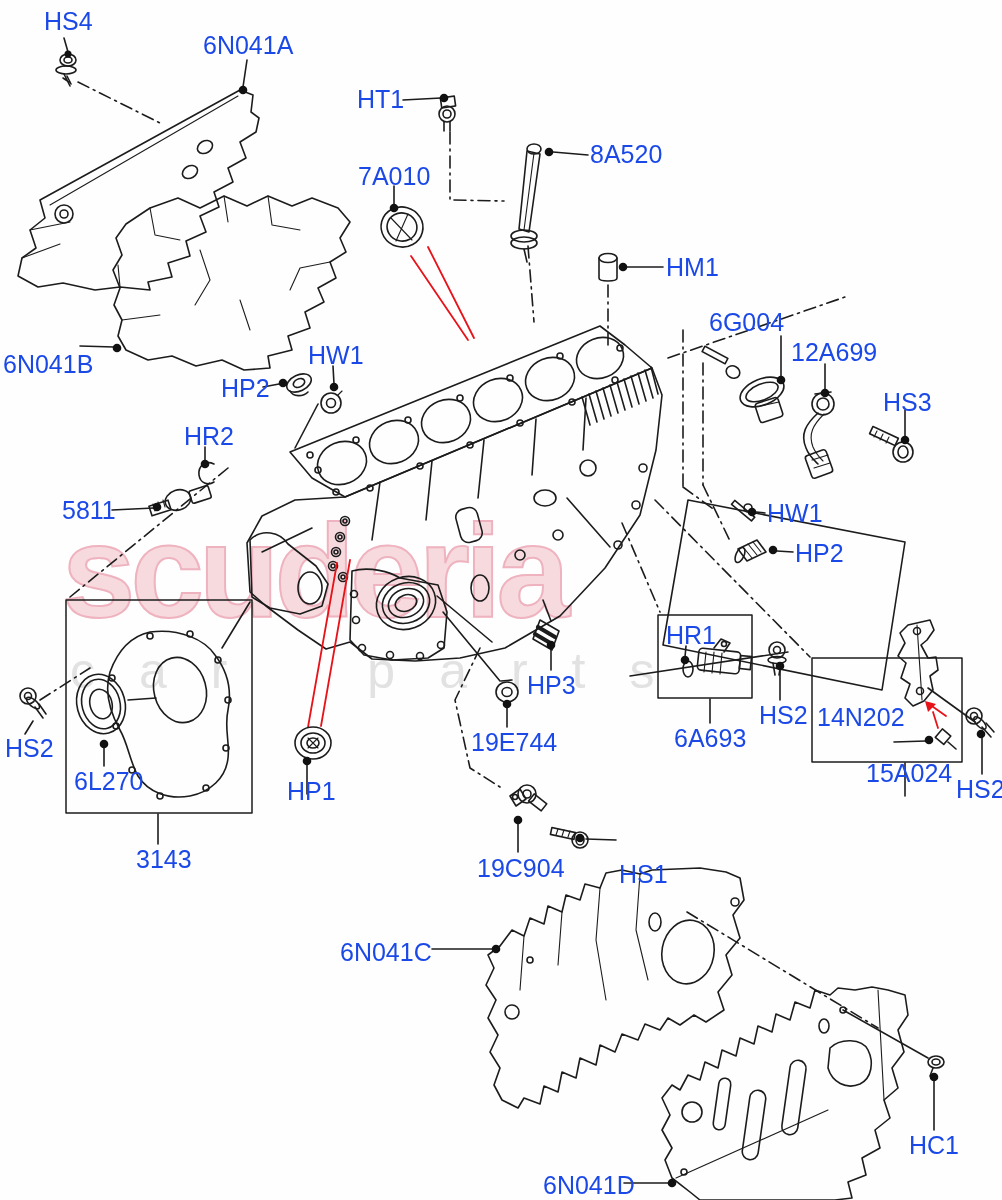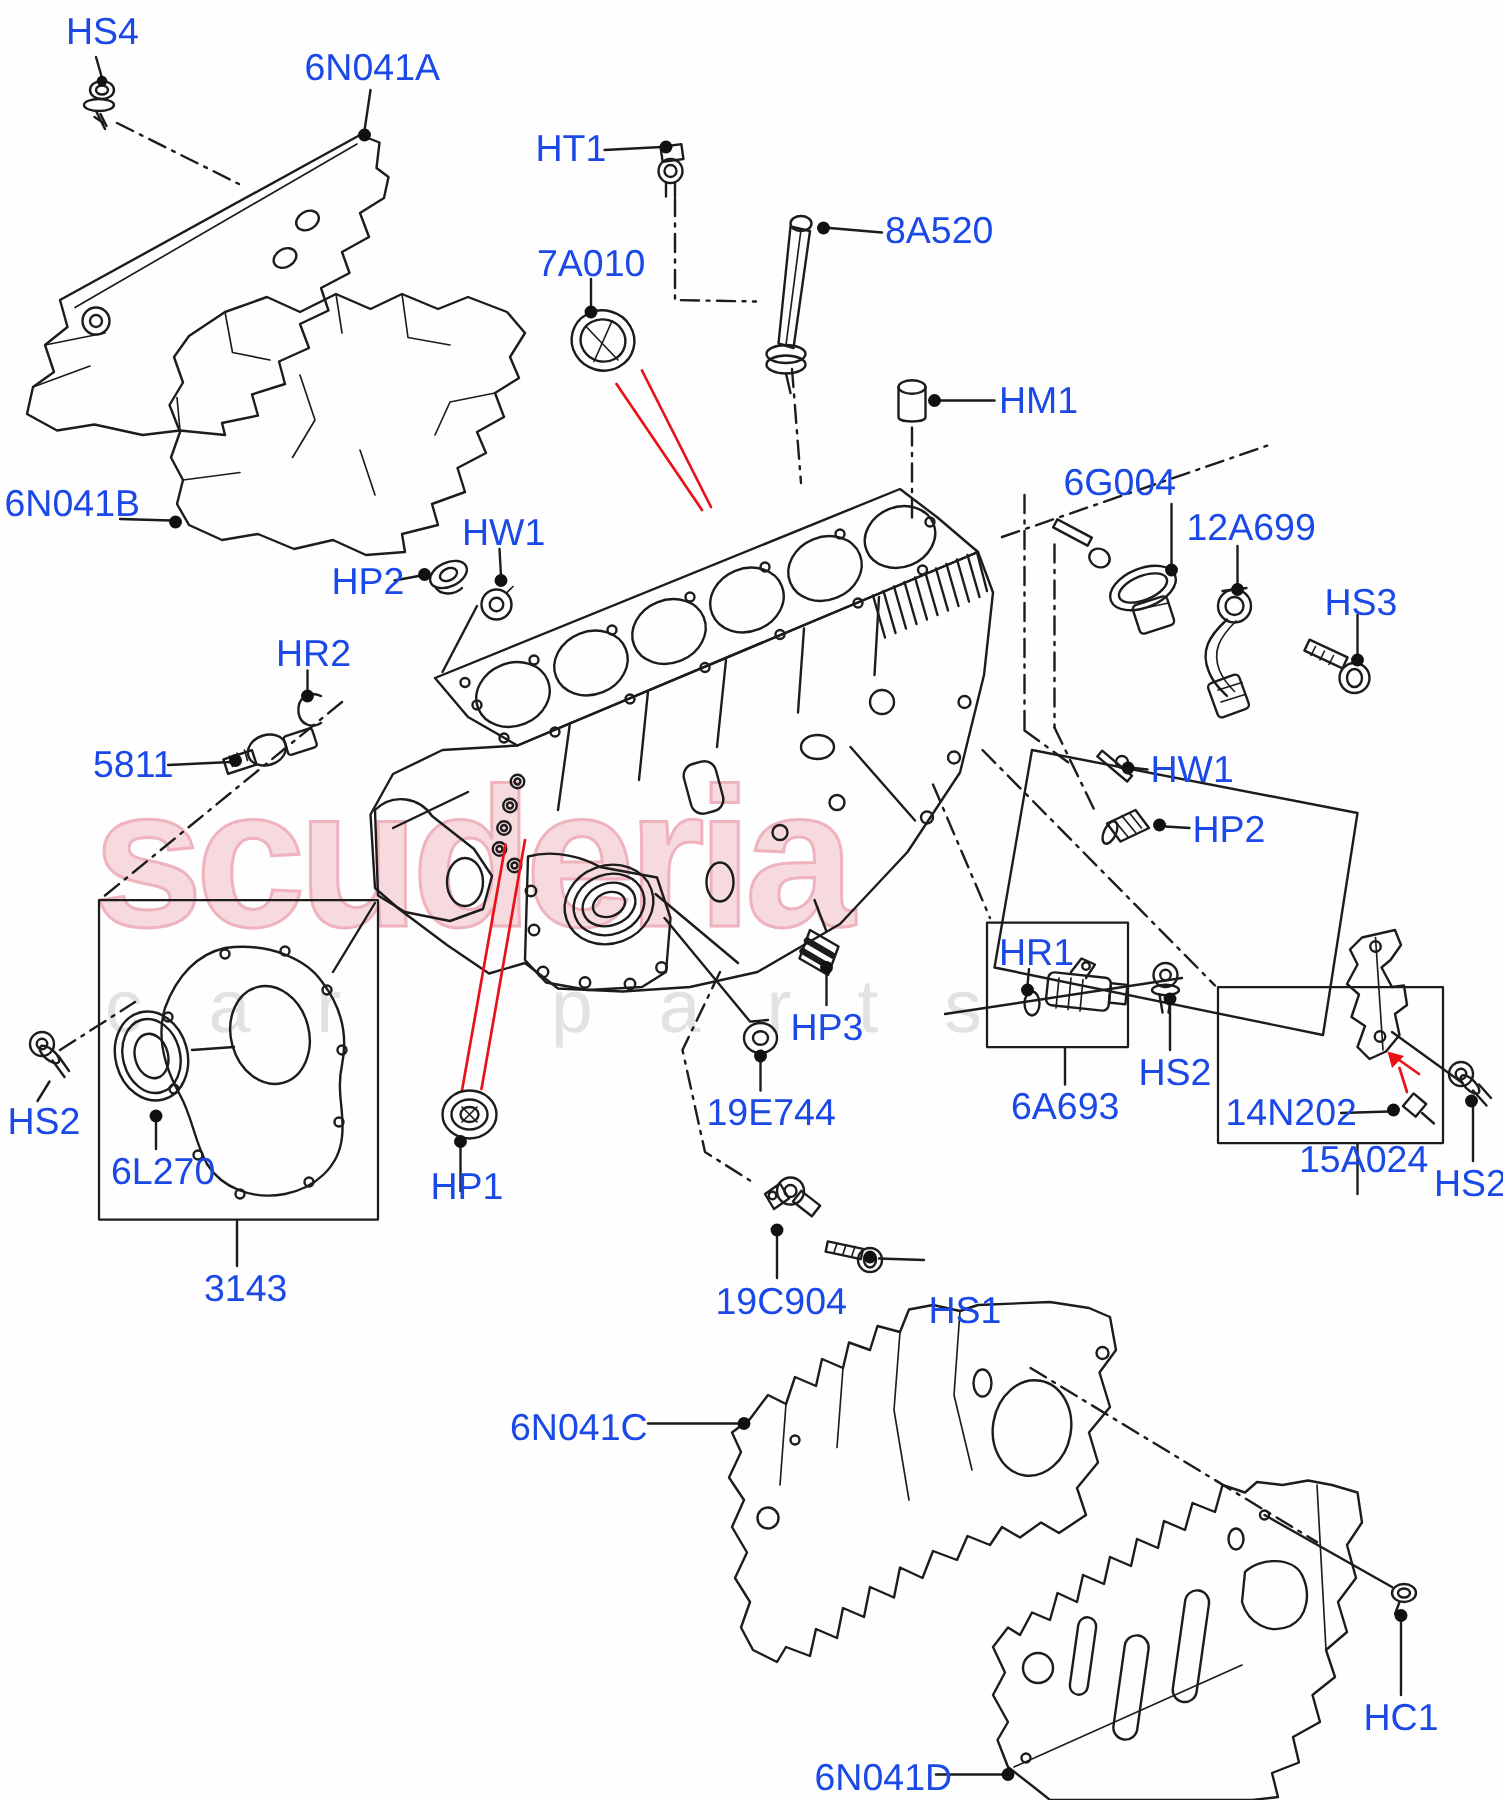--- a/index.html
+++ b/index.html
@@ -499,38 +499,38 @@
 
   <div class="lbl" style="left:44px;top:8px">HS4</div>
   <div class="lbl" style="left:203px;top:32px">6N041A</div>
   <div class="lbl" style="left:357px;top:86px">HT1</div>
   <div class="lbl" style="left:590px;top:141px">8A520</div>
   <div class="lbl" style="left:358px;top:163px">7A010</div>
   <div class="lbl" style="left:666px;top:254px">HM1</div>
   <div class="lbl" style="left:709px;top:309px">6G004</div>
   <div class="lbl" style="left:791px;top:339px">12A699</div>
   <div class="lbl" style="left:883px;top:389px">HS3</div>
-  <div class="lbl" style="left:3px;top:323px">6N041B</div>
+  <div class="lbl" style="left:3px;top:351px">6N041B</div>
   <div class="lbl" style="left:308px;top:342px">HW1</div>
   <div class="lbl" style="left:221px;top:375px">HP2</div>
   <div class="lbl" style="left:184px;top:423px">HR2</div>
   <div class="lbl" style="left:62px;top:497px">5811</div>
   <div class="lbl" style="left:767px;top:500px">HW1</div>
   <div class="lbl" style="left:795px;top:540px">HP2</div>
   <div class="lbl" style="left:666px;top:622px">HR1</div>
   <div class="lbl" style="left:674px;top:725px">6A693</div>
   <div class="lbl" style="left:759px;top:702px">HS2</div>
   <div class="lbl" style="left:471px;top:729px">19E744</div>
   <div class="lbl" style="left:527px;top:672px">HP3</div>
   <div class="lbl" style="left:5px;top:735px">HS2</div>
   <div class="lbl" style="left:74px;top:768px">6L270</div>
   <div class="lbl" style="left:136px;top:846px">3143</div>
   <div class="lbl" style="left:287px;top:778px">HP1</div>
   <div class="lbl" style="left:477px;top:855px">19C904</div>
   <div class="lbl" style="left:619px;top:861px">HS1</div>
-  <div class="lbl" style="left:817px;top:729px">14N202</div>
+  <div class="lbl" style="left:817px;top:704px">14N202</div>
   <div class="lbl" style="left:866px;top:760px">15A024</div>
   <div class="lbl" style="left:956px;top:776px">HS2</div>
   <div class="lbl" style="left:340px;top:939px">6N041C</div>
   <div class="lbl" style="left:543px;top:1172px">6N041D</div>
   <div class="lbl" style="left:909px;top:1132px">HC1</div>
 
 </div>
 
 </body></html>

